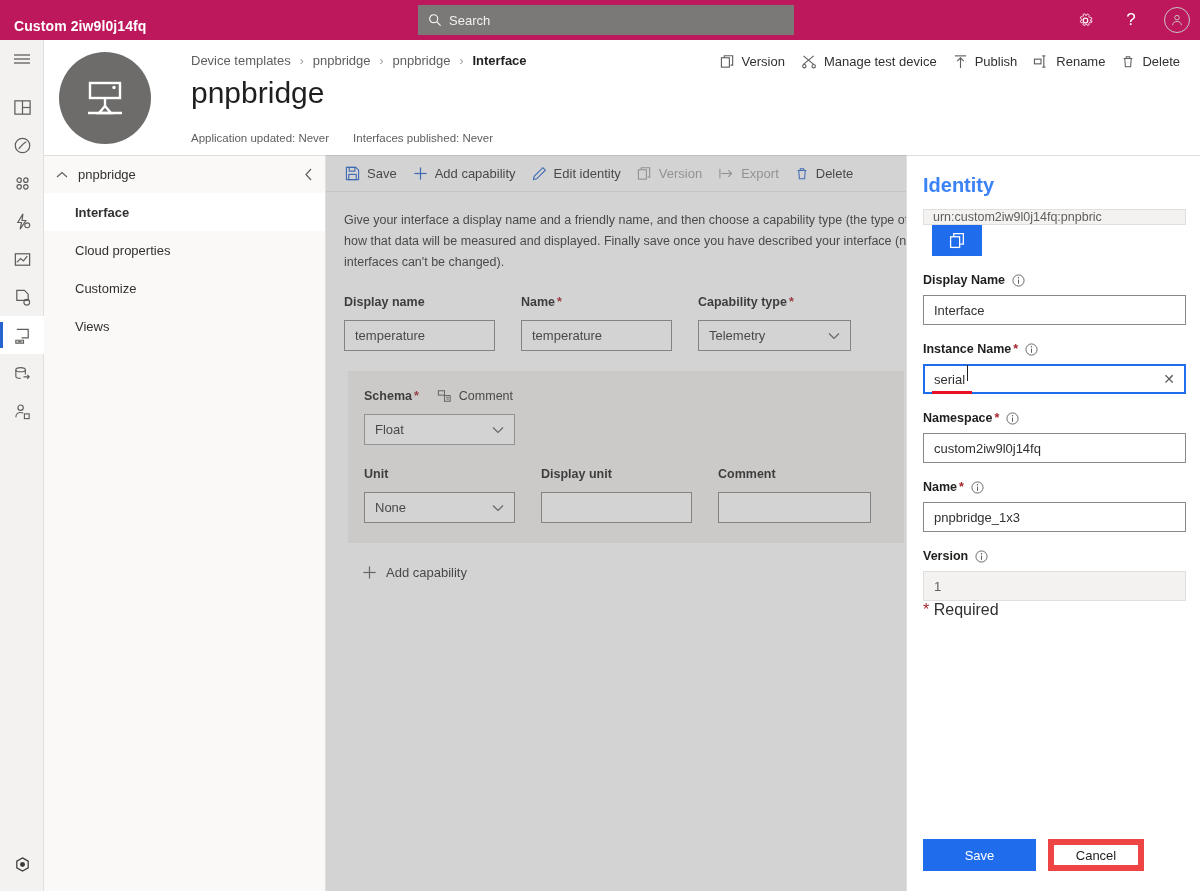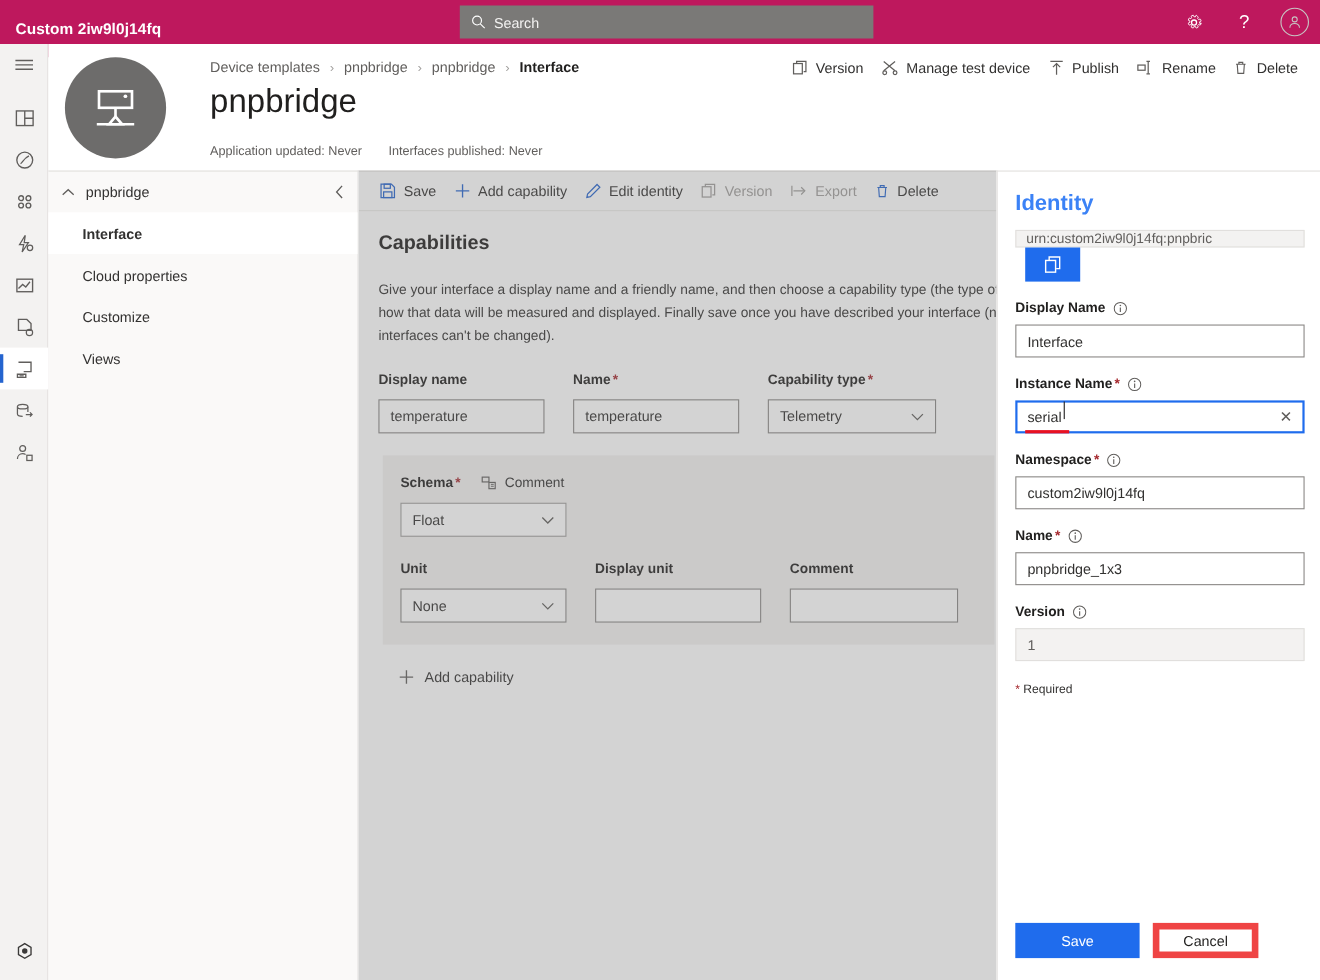--- a/index.html
+++ b/index.html
@@ -187,21 +187,21 @@
     justify-content:space-between;
   }
   .pinp.focused .val{ position:relative; }
   .pinp.focused .val::after{
     content:""; position:absolute; right:-3px; top:-7px; width:1.5px; height:16px; background:#201f1e;
   }
   .pinp.focused .val::before{
     content:""; position:absolute; left:-2px; bottom:-7px; width:40px; height:2.5px; background:#e81123;
   }
   .pinp.focused .clear{ color:#605e5c; font-size:14px; cursor:pointer; }
-  #required-note{ margin-top:20px; font-size:11px; color:#323130; }
+  #required-note{ font-size:16px; color:#323130; }
   #required-note .star{ color:#a4262c; }
   #panel-actions{
     position:absolute; left:16px; bottom:20px; display:flex; align-items:center;
   }
   #save-btn{
     width:113px; height:32px; background:#1f6ced; color:#ffffff; font-size:13px;
     display:flex; align-items:center; justify-content:center; cursor:pointer;
   }
   #cancel-btn{
     width:96px; height:32px; background:#ffffff; border:6px solid #ef4444; color:#201f1e;
@@ -485,21 +485,20 @@
       <span class="ti">
         <svg width="14" height="15" viewBox="0 0 16 16">
             <path d="M3 4.5h10M6 4.5V2.5h4v2M4.3 4.5l.7 9.5h6l.7-9.5" fill="none" stroke="#2564cf" stroke-width="1.2"></path>
           </svg>
       </span>
       <span>Delete</span>
     </div>
   </div>
 
   <div id="cap-body">
-    <div id="cap-title">Capabilities</div>
     <div id="cap-desc">Give your interface a display name and a friendly name, and then choose a capability type (the type of data). Then choose how that data will be measured and displayed. Finally save once you have described your interface (note that standard interfaces can't be changed).</div>
 
     <div class="form-row">
       <div class="fld">
         <div class="fld-label">Display name</div>
         <div class="inp" style="width:151px;">temperature</div>
       </div>
       <div class="fld">
         <div class="fld-label">
           <span>Name</span><span class="req">*</span>

